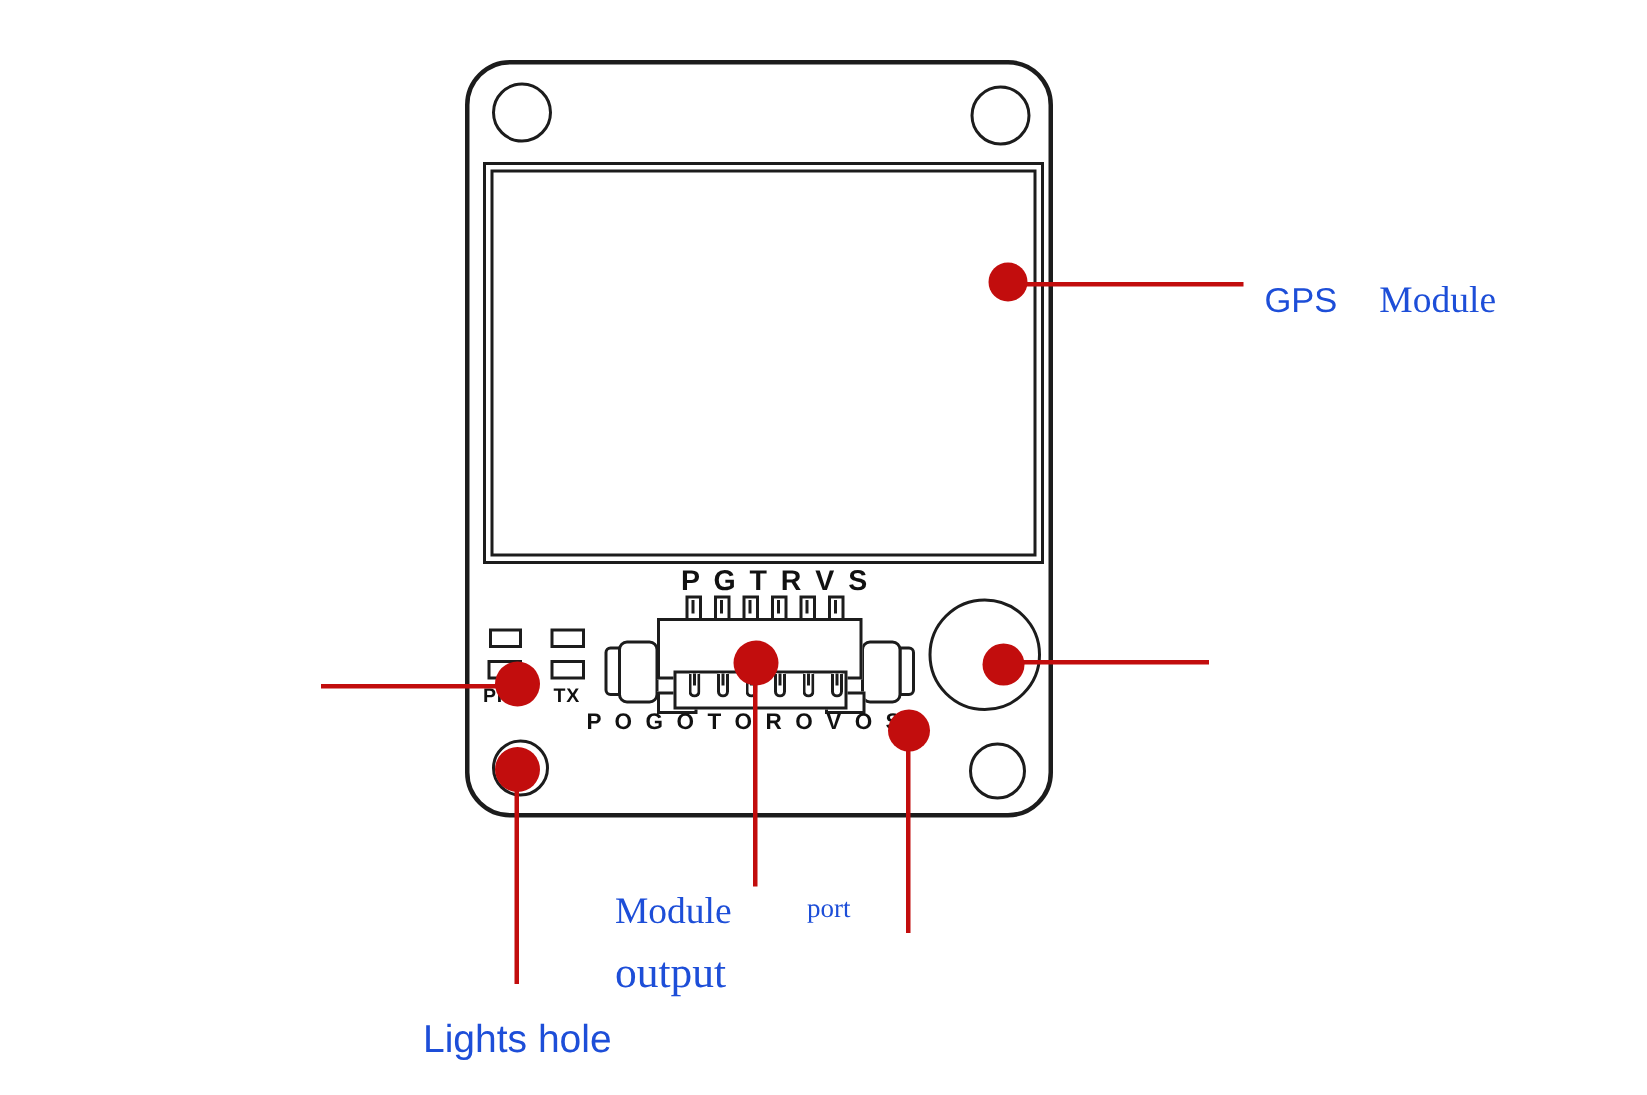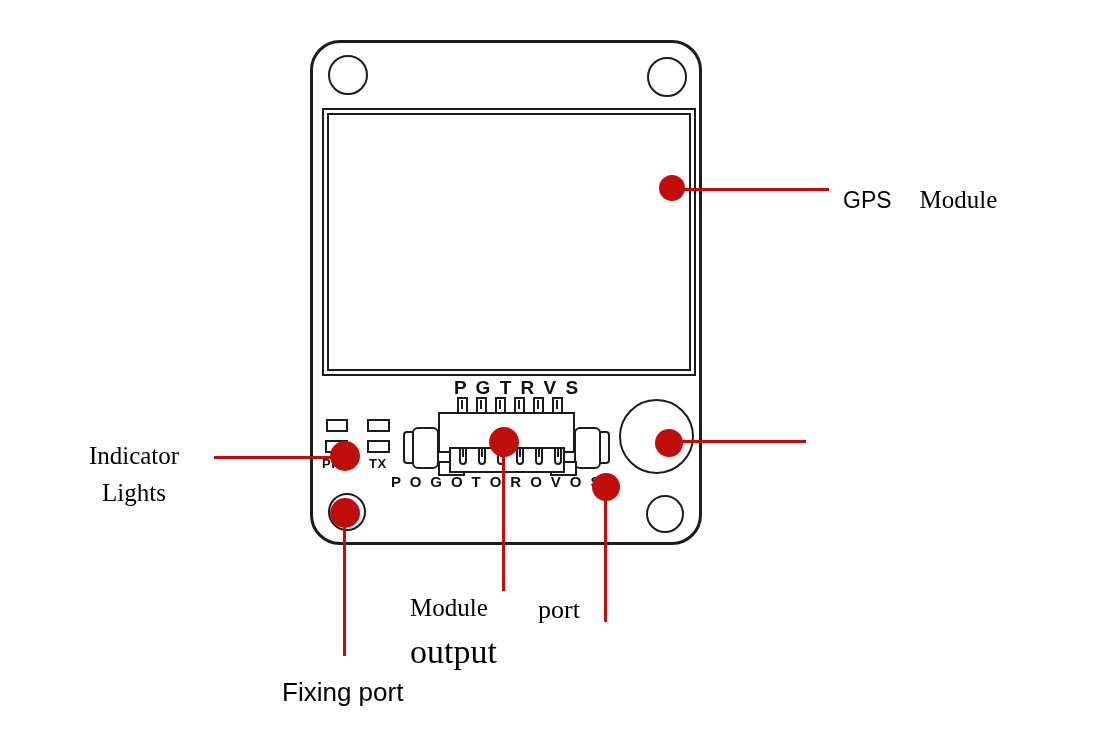--- a/index.html
+++ b/index.html
@@ -87,29 +87,29 @@
   .dot.res{left:592px;top:473px;width:28px;height:28px;}
   .dot.fix{left:330px;top:498px;width:30px;height:30px;}
   .rline{background:var(--callout-red);z-index:4;}
   .rline.gps{left:672px;top:188px;width:157px;height:2.5px;}
   .rline.cap{left:669px;top:440px;width:137px;height:2.5px;}
   .rline.ind{left:214px;top:456px;width:131px;height:2.5px;}
   .rline.ser{left:502px;top:442px;width:2.5px;height:149px;}
   .rline.res{left:604px;top:487px;width:2.5px;height:135px;}
   .rline.fix{left:343px;top:513px;width:2.5px;height:143px;}
   
-  .lbl{z-index:6;white-space:nowrap;color:#000000;}
+  .lbl{z-index:6;white-space:nowrap;color:#1d4ed8;}
   .lbl-gps{left:843px;top:187px;font-size:25px;line-height:26px;}
   .lbl-gps .sans{font-family:"Liberation Sans", sans-serif;font-size:23px;}
   .lbl-gps .serif{font-family:"Liberation Serif", serif;margin-left:28px;}
   .lbl-cap{left:813px;top:434px;font-size:25px;}
   .lbl-ind{left:58px;top:437px;width:152px;text-align:center;font-size:25px;line-height:37px;white-space:normal;}
   .lbl-serial-w1{left:410px;top:594px;font-size:25px;}
-  .lbl-serial-w2{left:538px;top:595px;font-size:26px;}
-  .lbl-serial-w3{left:410px;top:633px;font-size:34px;}
+  .lbl-serial-w2{left:538px;top:595px;font-size:18px;}
+  .lbl-serial-w3{left:410px;top:633px;font-size:29px;}
   .lbl-res{left:545px;top:654px;font-size:26px;}
   .lbl-fix{left:282px;top:677px;font-size:26px;font-family:"Liberation Sans", sans-serif;}
 </style>
 </head>
 <body>
 
 <div class="canvas">
 
   <div class="abs board"></div>
 
@@ -165,22 +165,18 @@
   <div class="abs rline gps"></div>
   <div class="abs rline cap"></div>
   <div class="abs rline ind"></div>
   <div class="abs rline ser"></div>
   <div class="abs rline res"></div>
   <div class="abs rline fix"></div>
 
   <div class="abs lbl lbl-gps">
     <span class="sans">GPS</span><span class="serif">Module</span>
   </div>
-  <div class="abs lbl lbl-ind">
-    <div>Indicator</div>
-    <div>Lights</div>
-  </div>
   <div class="abs lbl lbl-serial-w1">Module</div>
   <div class="abs lbl lbl-serial-w2">port</div>
   <div class="abs lbl lbl-serial-w3">output</div>
-  <div class="abs lbl lbl-fix">Fixing port</div>
+  <div class="abs lbl lbl-fix">Lights hole</div>
 
 </div>
 
 </body></html>

